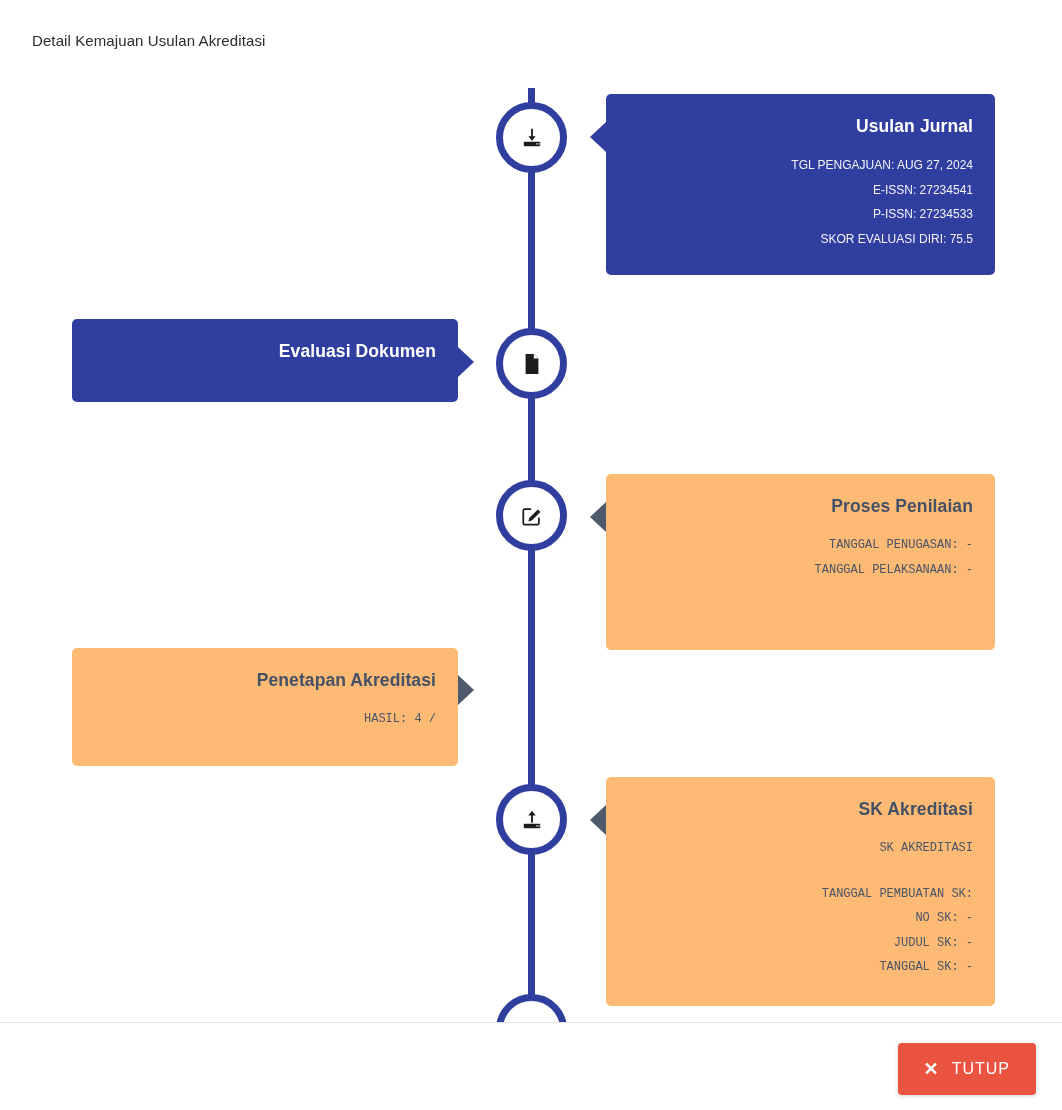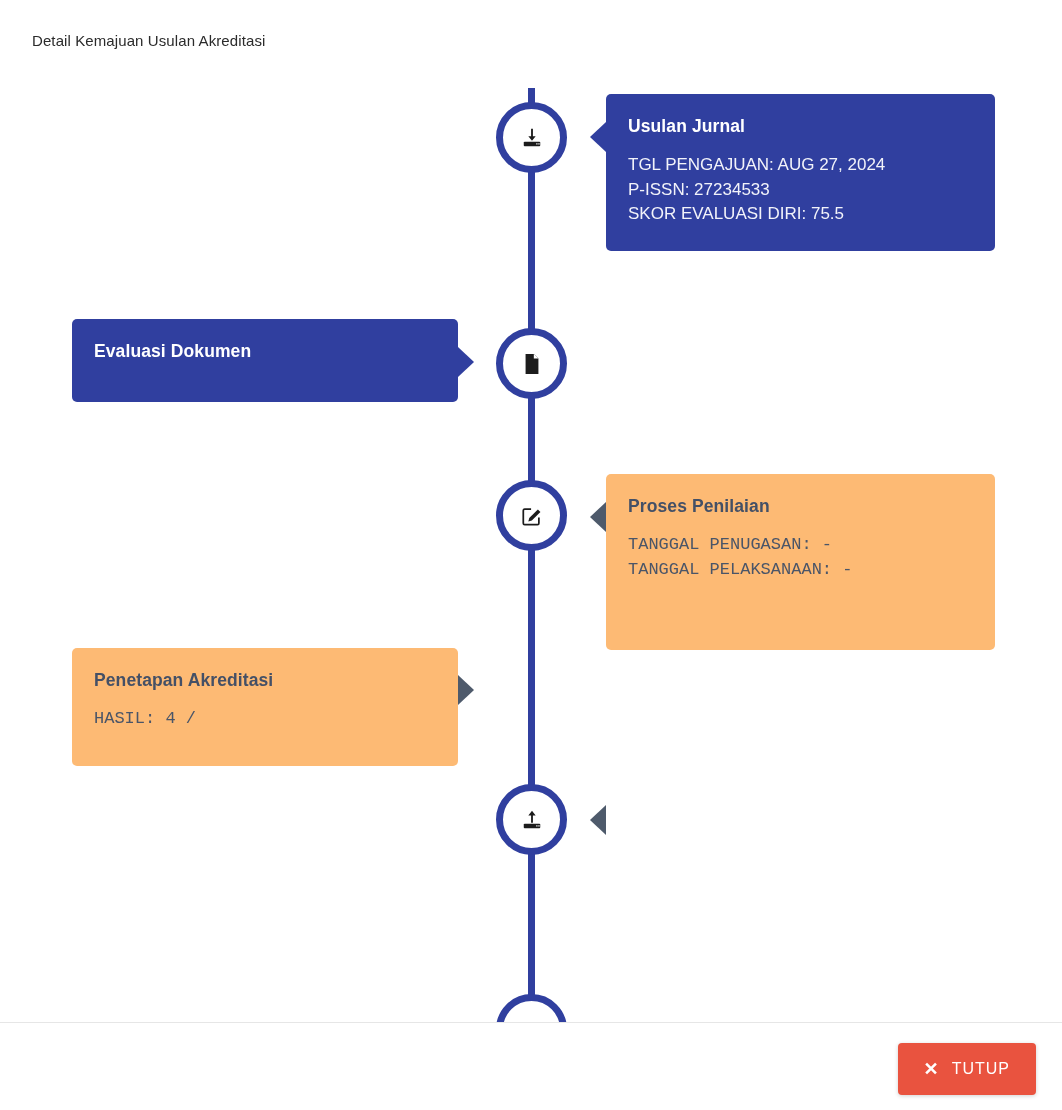--- a/index.html
+++ b/index.html
@@ -106,25 +106,26 @@
   .card.left  { left: 72px;  width: 386px; }
 
   .card.blue { background: #303f9f; }
   .card.gray { background: #fdba74; }
 
   .card h3 {
     margin: 0 0 16px 0;
     font-size: 17.5px;
     font-weight: bold;
     letter-spacing: 0.1px;
+    text-align: right;
   }
   .card.blue h3 { color: #ffffff; }
   .card.gray h3 { color: #445066; }
 
-  .card .lines { font-size: 17px; line-height: 24.5px; }
+  .card .lines { font-size: 12px; line-height: 24.5px; text-align: right; }
   .card.blue .lines { color: #f2f3fa; }
   .card.gray .lines { color: #4a5568; font-family: Liberation Mono, monospace; }
   .card .lines .blk + .blk { margin-top: 21px; }
   .card .lines div.row { white-space: pre; }
 
   
   .arrow {
     position: absolute;
     width: 0; height: 0;
     z-index: 2;
@@ -202,20 +203,21 @@
             <rect x="18.8" y="17.6" width="1.6" height="1.6" fill="#c8c8c8"></rect>
           </svg>
         </span>
       </div>
       <div class="arrow to-left" style="left:590px; top:34px;"></div>
       <div class="card right blue" style="top:6px;">
         <h3>Usulan Jurnal</h3>
         <div class="lines">
           <div class="blk">
             <div class="row">TGL PENGAJUAN: AUG 27, 2024</div>
+            <div class="row">E-ISSN: 27234541</div>
             <div class="row">P-ISSN: 27234533</div>
             <div class="row">SKOR EVALUASI DIRI: 75.5</div>
           </div>
         </div>
       </div>
 
       <div class="node node-2">
         <span>
           <svg width="20" height="22" viewBox="0 0 20 24" fill="#1c1c1c">
             <path d="M3 1h9l5 5v17H3z"></path>
@@ -261,20 +263,34 @@
         <span>
           <svg width="22" height="22" viewBox="0 0 24 24" fill="#1c1c1c">
             <path d="M12 2l4 5h-3v8h-2V7H8l4-5z"></path>
             <rect x="3" y="16" width="18" height="5" rx="1"></rect>
             <rect x="16.5" y="17.6" width="1.6" height="1.6" fill="#c8c8c8"></rect>
             <rect x="18.8" y="17.6" width="1.6" height="1.6" fill="#c8c8c8"></rect>
           </svg>
         </span>
       </div>
       <div class="arrow to-left gray-ar" style="left:590px; top:717px;"></div>
+      <div class="card right gray" style="top:689px; padding-bottom:26px;">
+        <h3>SK Akreditasi</h3>
+        <div class="lines">
+          <div class="blk">
+            <div class="row">SK AKREDITASI</div>
+          </div>
+          <div class="blk">
+            <div class="row">TANGGAL PEMBUATAN SK:</div>
+            <div class="row">NO SK: -</div>
+            <div class="row">JUDUL SK: -</div>
+            <div class="row">TANGGAL SK: -</div>
+          </div>
+        </div>
+      </div>
 
       <div class="node node-5"></div>
 
     </div>
   </div>
 
   <div class="footer">
     <button class="close-btn">
       <span class="x-glyph">✕</span>
       <span>TUTUP</span>

